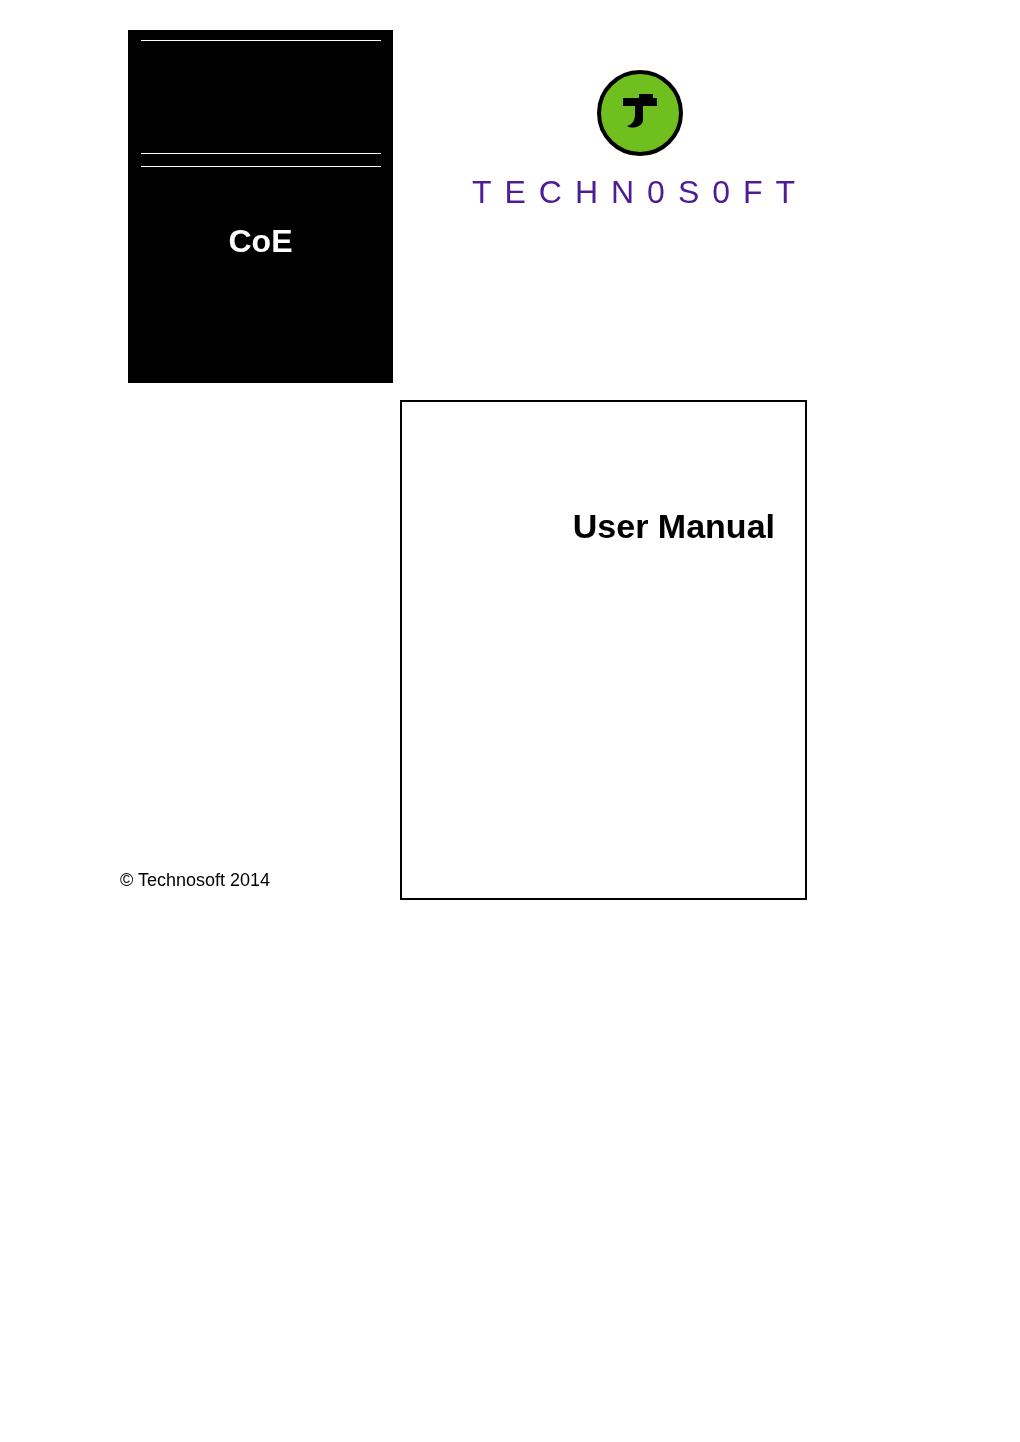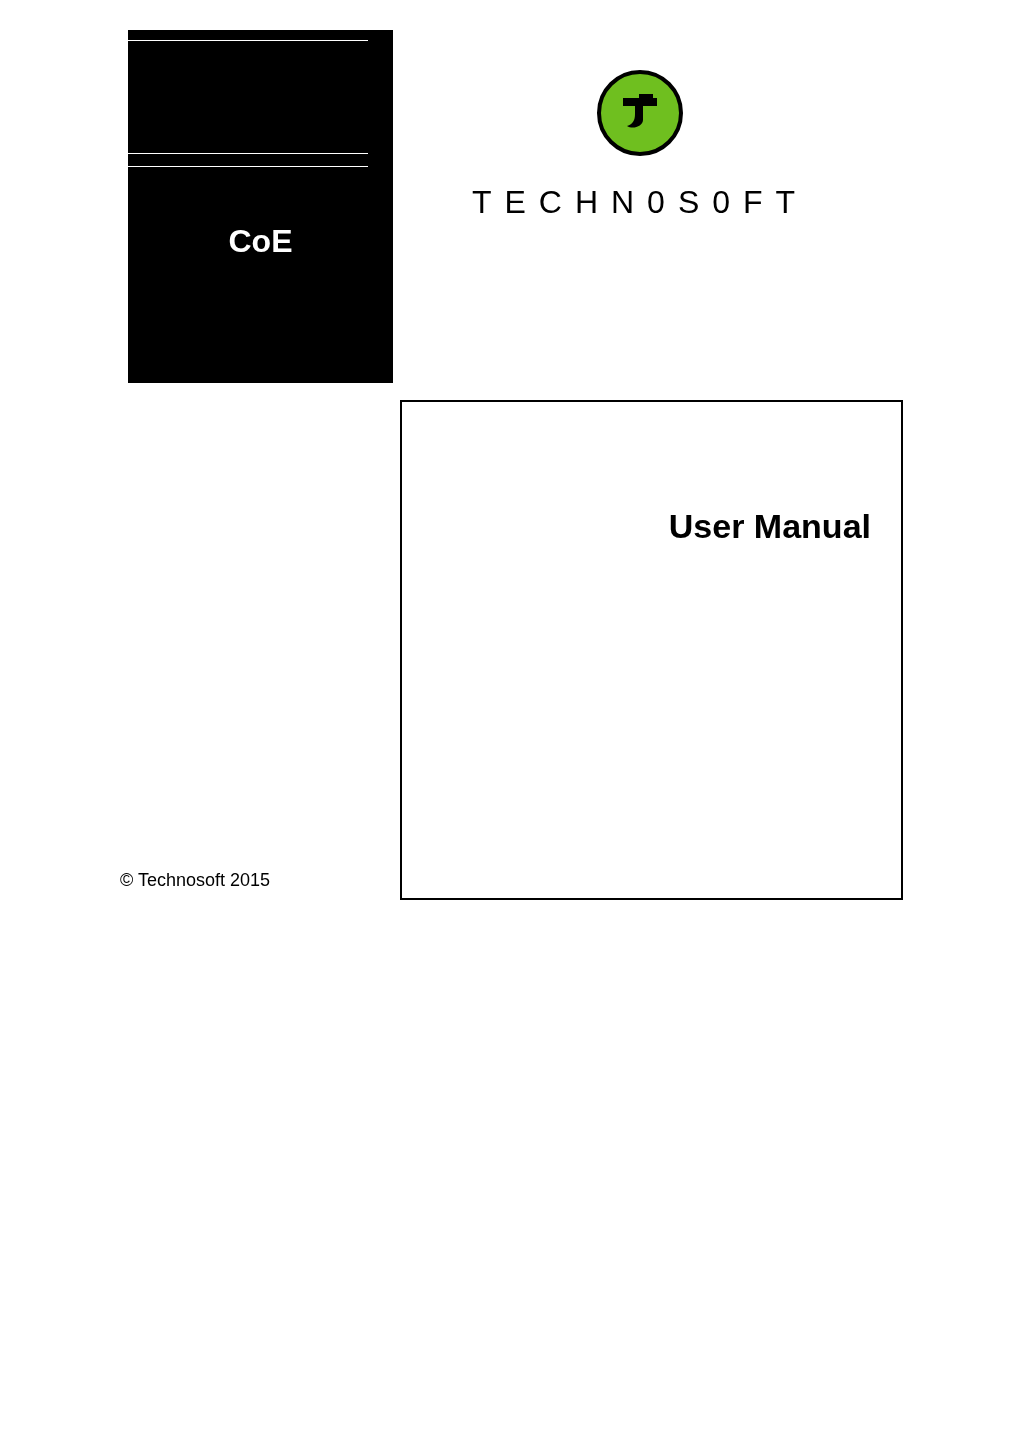--- a/index.html
+++ b/index.html
@@ -16,20 +16,21 @@
     }
     .black-box {
       position: absolute;
       top: 30px;
       left: 128px;
       width: 265px;
       height: 353px;
       background: #000000;
       display: flex;
       flex-direction: column;
+      align-items: center;
       gap: 36px;
     }
     .black-box-top-line {
       width: 240px;
       height: 1px;
       background: #ffffff;
       margin-top: 10px;
     }
     .black-box-lines {
       margin-top: 76px;
@@ -66,32 +67,32 @@
       display: flex;
       align-items: center;
       justify-content: center;
       position: relative;
     }
     .logo-circle svg {
       width: 54px;
       height: 54px;
     }
     .brand-text {
-      margin-top: 28px;
+      margin-top: 18px;
       font-size: 32px;
       letter-spacing: 13px;
-      color: #000000;
+      color: #4c1d95;
       font-weight: normal;
       font-family: Arial, Helvetica, sans-serif;
     }
     .manual-box {
       position: absolute;
       top: 400px;
       left: 400px;
-      width: 503px;
+      width: 407px;
       height: 500px;
       border: 2px solid #000000;
       background: #ffffff;
     }
     .manual-title {
       position: absolute;
       top: 105px;
       right: 30px;
       font-size: 34px;
       font-weight: bold;
@@ -125,13 +126,13 @@
       <path d="M 10 12 L 44 12 L 44 20 L 30 20 C 30 20 30 30 30 34 C 30 40 20 44 14 40 C 20 38 22 34 22 28 L 22 20 L 10 20 Z M 26 8 L 40 8 L 40 12 L 26 12 Z" fill="#000000"></path>
     </svg>
   </div>
   <div class="brand-text">TECHN0S0FT</div>
 </div>
 
 <div class="manual-box">
   <div class="manual-title">User Manual</div>
 </div>
 
-<div class="copyright">© Technosoft 2015</div>
+<div class="copyright">© Technosoft 2014</div>
 
 </body></html>

